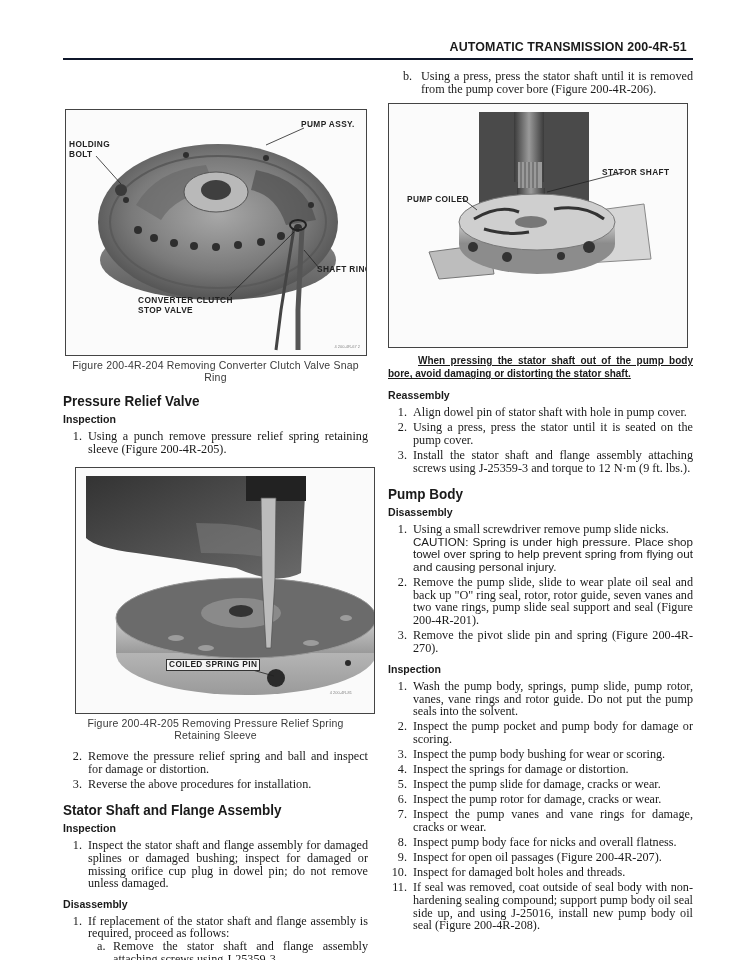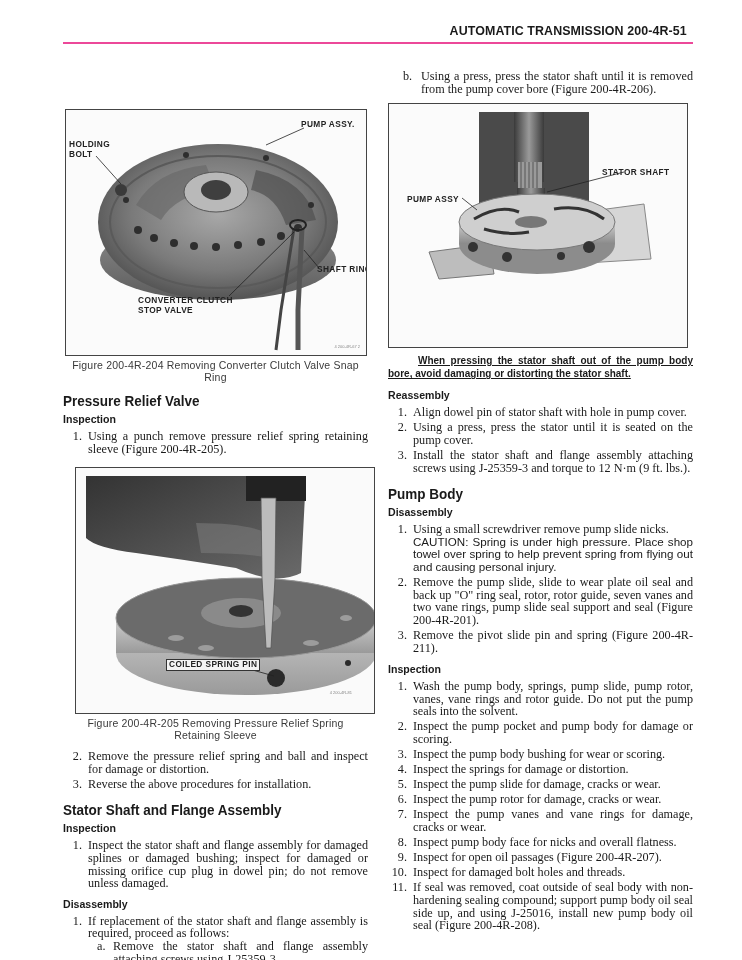--- a/index.html
+++ b/index.html
@@ -1,19 +1,19 @@
 <!DOCTYPE html>
 <html><head>
 <meta charset="utf-8">
 <style>
   html, body { margin: 0; padding: 0; background: #ffffff; }
   body { width: 742px; height: 960px; position: relative; overflow: hidden; color: #1a1a1a; }
 
   
-  .page-header { position: absolute; left: 63px; top: 22px; width: 630px; height: 20px; border-bottom: 2px solid #ec4899; }
+  .page-header { position: absolute; left: 63px; top: 38px; width: 630px; height: 20px; border-bottom: 2px solid #0f172a; }
   .page-header .title { position: absolute; right: 6px; top: 1px; font-family: "Liberation Sans", sans-serif; font-weight: bold; font-size: 13.5px; letter-spacing: 0.1px; transform: scaleX(0.92); transform-origin: right center; }
 
   .col { position: absolute; }
   .col-left { left: 63px; top: 70px; width: 305px; }
   .col-right { left: 388px; top: 70px; width: 305px; }
 
   .figure { border: 1.5px solid #444; position: relative; background: #fff; overflow: hidden; margin-top: 39px; }
   .fig-caption { font-family: "Liberation Sans", sans-serif; font-size: 10.5px; color: #3a3a3a; text-align: center; line-height: 12px; margin-top: 3px; letter-spacing: 0.2px; }
   .fig-code { position: absolute; right: 6px; bottom: 6px; font-family: "Liberation Sans", sans-serif; font-size: 4px; color: #888; }
 
@@ -213,42 +213,42 @@
       <path d="M85 115 Q110 100 130 108 M165 105 Q195 100 215 115 M95 125 Q120 132 140 128" stroke="#333" stroke-width="3" fill="none"></path>
       <ellipse cx="142" cy="118" rx="16" ry="6" fill="#777"></ellipse>
       <circle cx="84" cy="143" r="5" fill="#333"></circle>
         <circle cx="118" cy="153" r="5" fill="#333"></circle>
         <circle cx="172" cy="152" r="4" fill="#333"></circle>
         <circle cx="200" cy="143" r="6" fill="#333"></circle>
       <line x1="235" y1="68" x2="158" y2="88" stroke="#222" stroke-width="0.8"></line>
       <line x1="73" y1="94" x2="88" y2="106" stroke="#222" stroke-width="0.8"></line>
     </svg>
     <span class="callout" style="left:213px;top:64px;">STATOR SHAFT</span>
-    <span class="callout" style="left:18px;top:91px;">PUMP ASSY</span>
+    <span class="callout" style="left:18px;top:91px;">PUMP COILED</span>
   </div>
 
   <div class="warn-para" style="margin-top:6px;">When pressing the stator shaft out of the pump body bore, avoid damaging or distorting the stator shaft.</div>
 
   <h3 class="h3" style="margin-top:9px;">Reassembly</h3>
   <ul class="list" style="margin-top:5px;">
     <li><span class="num">1.</span><span>Align dowel pin of stator shaft with hole in pump cover.</span></li>
     <li><span class="num">2.</span><span>Using a press, press the stator until it is seated on the pump cover.</span></li>
     <li><span class="num">3.</span><span>Install the stator shaft and flange assembly attaching screws using J-25359-3 and torque to 12 N·m (9 ft. lbs.).</span></li>
   </ul>
 
   <h2 class="h2" style="margin-top:11px;">Pump Body</h2>
   <h3 class="h3" style="margin-top:4px;">Disassembly</h3>
   <ul class="list" style="margin-top:5px;">
     <li>
       <span class="num">1.</span>
       <span>Using a small screwdriver remove pump slide nicks.</span>
       <span class="bold-note">CAUTION: Spring is under high pressure. Place shop towel over spring to help prevent spring from flying out and causing personal injury.</span>
     </li>
     <li><span class="num">2.</span><span>Remove the pump slide, slide to wear plate oil seal and back up "O" ring seal, rotor, rotor guide, seven vanes and two vane rings, pump slide seal support and seal (Figure 200-4R-201).</span></li>
-    <li><span class="num">3.</span><span>Remove the pivot slide pin and spring (Figure 200-4R-211).</span></li>
+    <li><span class="num">3.</span><span>Remove the pivot slide pin and spring (Figure 200-4R-270).</span></li>
   </ul>
 
   <h3 class="h3" style="margin-top:9px;">Inspection</h3>
   <ul class="list" style="margin-top:5px;">
     <li><span class="num">1.</span><span>Wash the pump body, springs, pump slide, pump rotor, vanes, vane rings and rotor guide. Do not put the pump seals into the solvent.</span></li>
     <li><span class="num">2.</span><span>Inspect the pump pocket and pump body for damage or scoring.</span></li>
     <li><span class="num">3.</span><span>Inspect the pump body bushing for wear or scoring.</span></li>
     <li><span class="num">4.</span><span>Inspect the springs for damage or distortion.</span></li>
     <li><span class="num">5.</span><span>Inspect the pump slide for damage, cracks or wear.</span></li>
     <li><span class="num">6.</span><span>Inspect the pump rotor for damage, cracks or wear.</span></li>

